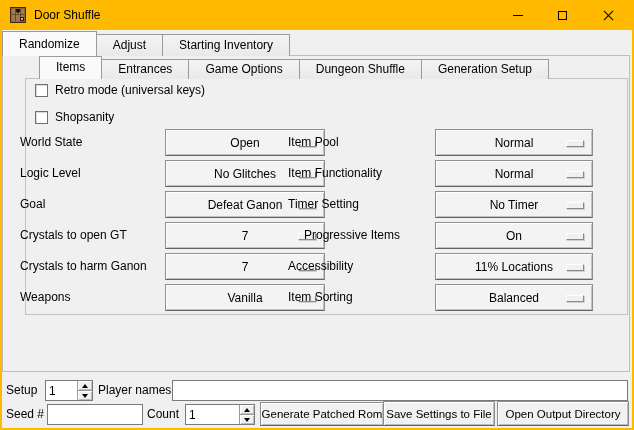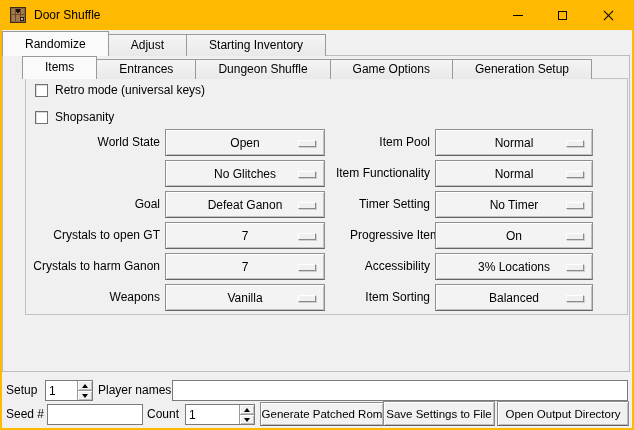--- a/index.html
+++ b/index.html
@@ -18,37 +18,37 @@
   .win-btn { position:absolute; top:0; height:30px; width:44px; display:flex; align-items:center; justify-content:center; cursor:default; }
   .g-min { width:10px; height:1px; background:#000; }
   .g-max { width:9px; height:9px; border:1px solid #000; }
   .g-close { position:relative; width:13px; height:13px; }
   .g-close i { position:absolute; left:0; top:6px; width:13px; height:1px; background:#000; display:block; }
   .g-close i:first-child { transform:rotate(45deg); }
   .g-close i:last-child { transform:rotate(-45deg); }
   
   .tabrow { position:absolute; display:flex; align-items:flex-end; z-index:3; }
   .tab {
-    padding:0 22px; border:1px solid #9a9a9a; border-bottom:none;
+    padding:0 16px; border:1px solid #9a9a9a; border-bottom:none;
     background:linear-gradient(#f4f4f4,#e9e9e9);
     height:22px; line-height:21px; margin-right:-1px; white-space:nowrap;
   }
   .tab.active { background:#fafafa; position:relative; z-index:4; }
   .tabs-outer { left:2px; top:32px; height:24px; }
   .tabs-outer .tab.active { height:25px; line-height:24px; }
-  .tabs-inner { left:22px; top:57px; height:22px; }
+  .tabs-inner { left:39px; top:57px; height:22px; }
   .tabs-inner .tab { height:20px; line-height:19px; }
   .tabs-inner .tab.active { height:23px; line-height:21px; }
   .pane { position:absolute; border:1px solid #bdbdbd; background:#f0f0f0; }
   
   .checkbox { position:absolute; width:13px; height:13px; background:#fff;
     border:1px solid #707070; box-shadow: inset 1px 1px 0 #d9d9d9; }
   .check-label { position:absolute; height:15px; line-height:15px; }
   
-  .opt-label { position:absolute; height:27px; line-height:27px; text-align:right; }
+  .opt-label { position:absolute; height:27px; line-height:27px; text-align:left; }
   .menubtn {
     position:absolute; height:27px; background:#f3f3f3;
     border:1px solid #8f8f8f; border-bottom-color:#636363;
     box-shadow: inset 1px 1px 0 #ffffff, inset -1px -1px 0 #c2c2c2;
     display:flex; align-items:center; justify-content:center; cursor:default;
   }
   .menu-ind {
     position:absolute; right:8px; top:10px; width:18px; height:7px;
     background:#f0f0f0; border:1px solid #8a8a8a; border-top-color:#ffffff; border-left-color:#ffffff;
     box-shadow: 1px 1px 0 #cfcfcf;
@@ -112,35 +112,36 @@
 
   <div class="tabrow tabs-outer">
     <div class="tab active">Randomize</div>
     <div class="tab">Adjust</div>
     <div class="tab">Starting Inventory</div>
   </div>
 
   <div class="tabrow tabs-inner">
     <div class="tab active">Items</div>
     <div class="tab">Entrances</div>
+    <div class="tab">Game Options</div>
     <div class="tab">Dungeon Shuffle</div>
-    <div class="tab">Game Options</div>
     <div class="tab">Generation Setup</div>
   </div>
 
   <div class="checkbox" style="left:35px;top:84px"></div>
   <div class="check-label" style="left:55px;top:83px">Retro mode (universal keys)</div>
   <div class="checkbox" style="left:35px;top:111px"></div>
   <div class="check-label" style="left:55px;top:110px">Shopsanity</div>
 
   <div class="opt-label" style="left:20px;top:129px;width:140px">World State</div>
   <div class="menubtn" style="left:165px;top:129px;width:160px">
     <span>Open</span>
     <span class="menu-ind"></span>
   </div>
+  <div class="opt-label" style="left:20px;top:160px;width:140px">Logic Level</div>
   <div class="menubtn" style="left:165px;top:160px;width:160px">
     <span>No Glitches</span>
     <span class="menu-ind"></span>
   </div>
   <div class="opt-label" style="left:20px;top:191px;width:140px">Goal</div>
   <div class="menubtn" style="left:165px;top:191px;width:160px">
     <span>Defeat Ganon</span>
     <span class="menu-ind"></span>
   </div>
   <div class="opt-label" style="left:20px;top:222px;width:140px">Crystals to open GT</div>
@@ -174,21 +175,21 @@
     <span>No Timer</span>
     <span class="menu-ind"></span>
   </div>
   <div class="opt-label" style="left:304px;top:222px;width:142px">Progressive Items</div>
   <div class="menubtn" style="left:435px;top:222px;width:158px">
     <span>On</span>
     <span class="menu-ind"></span>
   </div>
   <div class="opt-label" style="left:288px;top:253px;width:142px">Accessibility</div>
   <div class="menubtn" style="left:435px;top:253px;width:158px">
-    <span>3% Locations</span>
+    <span>11% Locations</span>
     <span class="menu-ind"></span>
   </div>
   <div class="opt-label" style="left:288px;top:284px;width:142px">Item Sorting</div>
   <div class="menubtn" style="left:435px;top:284px;width:158px">
     <span>Balanced</span>
     <span class="menu-ind"></span>
   </div>
 
   <div class="lbl" style="left:6px;top:379px">Setup</div>
   <div class="spin" style="left:45px;top:380px;width:48px;height:21px">

